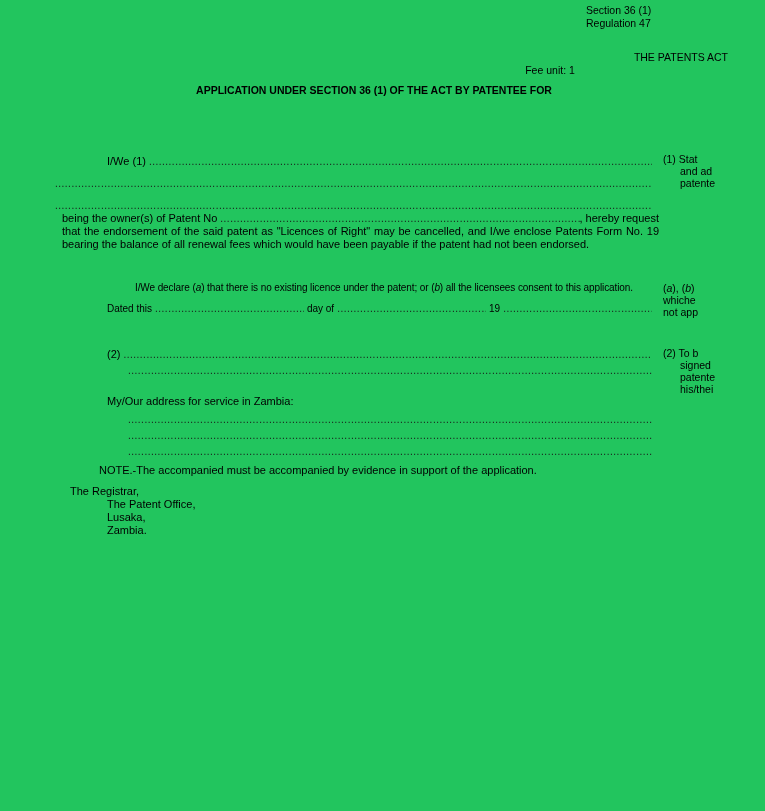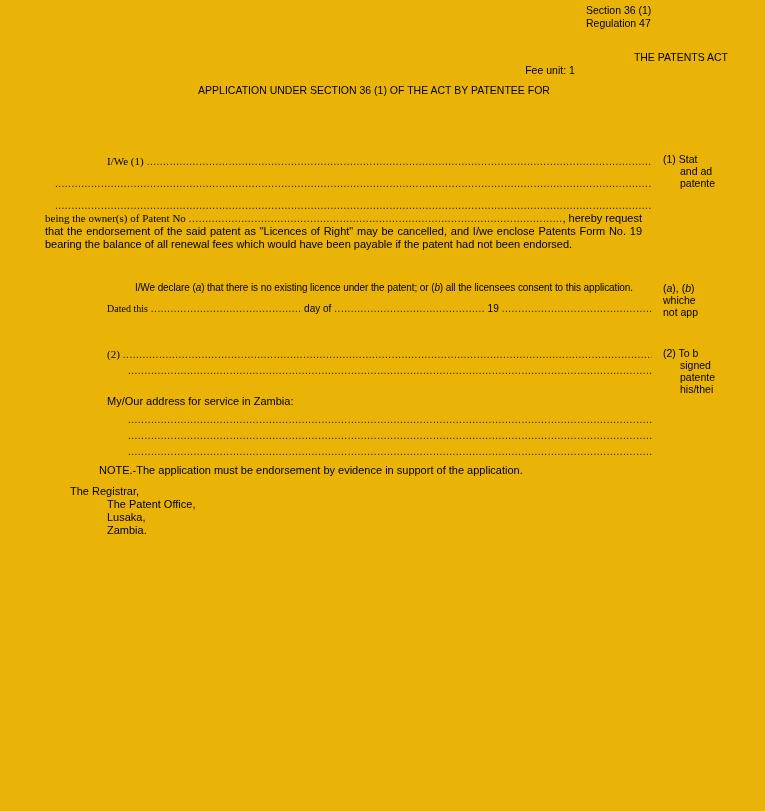--- a/index.html
+++ b/index.html
@@ -1,56 +1,56 @@
 <!DOCTYPE html>
 <html><head>
 <meta charset="utf-8">
 <style>
   html, body { margin: 0; padding: 0; background: #ffffff; }
   .page {
     position: relative;
     width: 765px;
     height: 811px;
-    background: #eab308;
+    background: #22c55e;
     overflow: hidden;
     font-family: "Liberation Sans", sans-serif;
     font-size: 11px;
     color: #000;
   }
   .abs { position: absolute; }
 
   .corner { left: 586px; top: 4px; font-size: 10.5px; line-height: 13px; white-space: nowrap; }
   .title  { left: 0; top: 51px; width: 728px; text-align: right; font-size: 10.5px; }
   .fee    { left: 450px; top: 64px; width: 200px; text-align: center; font-size: 10.5px; }
-  .heading{ left: 0; top: 84px; width: 748px; text-align: center; font-size: 10.5px; line-height: 13px; }
+  .heading{ left: 0; top: 84px; width: 748px; text-align: center; font-size: 10.5px; line-height: 13px; font-weight: bold; }
 
   .row {
     position: absolute;
     display: flex;
     align-items: baseline;
     height: 13px;
     line-height: 13px;
     white-space: nowrap;
   }
   .leader {
     flex: 1 1 auto;
     overflow: hidden;
     white-space: nowrap;
     font-size: 10px;
     letter-spacing: 0.5px;
     color: #1a1a1a;
   }
-  .lbl { margin-right: 3px; font-family: Liberation Serif, serif; }
+  .lbl { margin-right: 3px; }
   .mid { margin: 0 3px; }
 
   .r-iwe    { left: 107px; top: 155px; width: 545px; }
   .r-dot2   { left: 55px;  top: 177px; width: 597px; }
   .r-dot3   { left: 55px;  top: 199px; width: 597px; }
 
-  .para     { left: 45px; top: 212px; width: 597px; line-height: 13px; }
+  .para     { left: 62px; top: 212px; width: 597px; line-height: 13px; }
   .para-l1  { display: flex; align-items: baseline; height: 13px; white-space: nowrap; }
   .para-l2  { height: 13px; text-align: justify; text-align-last: justify; white-space: nowrap; }
   .para-l3  { height: 13px; white-space: nowrap; }
 
   .r-declare{ left: 107px; top: 281px; width: 558px; font-size: 10px; letter-spacing: -0.1px; padding-left: 28px; }
   .r-dated  { left: 107px; top: 302px; width: 545px; font-size: 10px; }
   .ld1 { flex-grow: 3.3; } .ld2 { flex-grow: 0.95; } .ld3 { flex-grow: 0.5; }
 
   .r-sig    { left: 107px; top: 348px; width: 545px; }
   .r-sigdot { left: 128px; top: 364px; width: 524px; }
@@ -139,21 +139,21 @@
   <div class="row r-addr1">
     <span class="leader">................................................................................................................................................................................................................................................................................................................................................................................................................</span>
   </div>
   <div class="row r-addr2">
     <span class="leader">................................................................................................................................................................................................................................................................................................................................................................................................................</span>
   </div>
   <div class="row r-addr3">
     <span class="leader">................................................................................................................................................................................................................................................................................................................................................................................................................</span>
   </div>
 
-  <div class="abs r-note">NOTE.-The application must be endorsement by evidence in support of the application.</div>
+  <div class="abs r-note">NOTE.-The accompanied must be accompanied by evidence in support of the application.</div>
 
   <div class="abs footer1">The Registrar,</div>
   <div class="abs footerN">
     <div>The Patent Office,</div>
     <div>Lusaka,</div>
     <div>Zambia.</div>
   </div>
 
   <div class="note note1">
     <div>(1) Stat</div>

